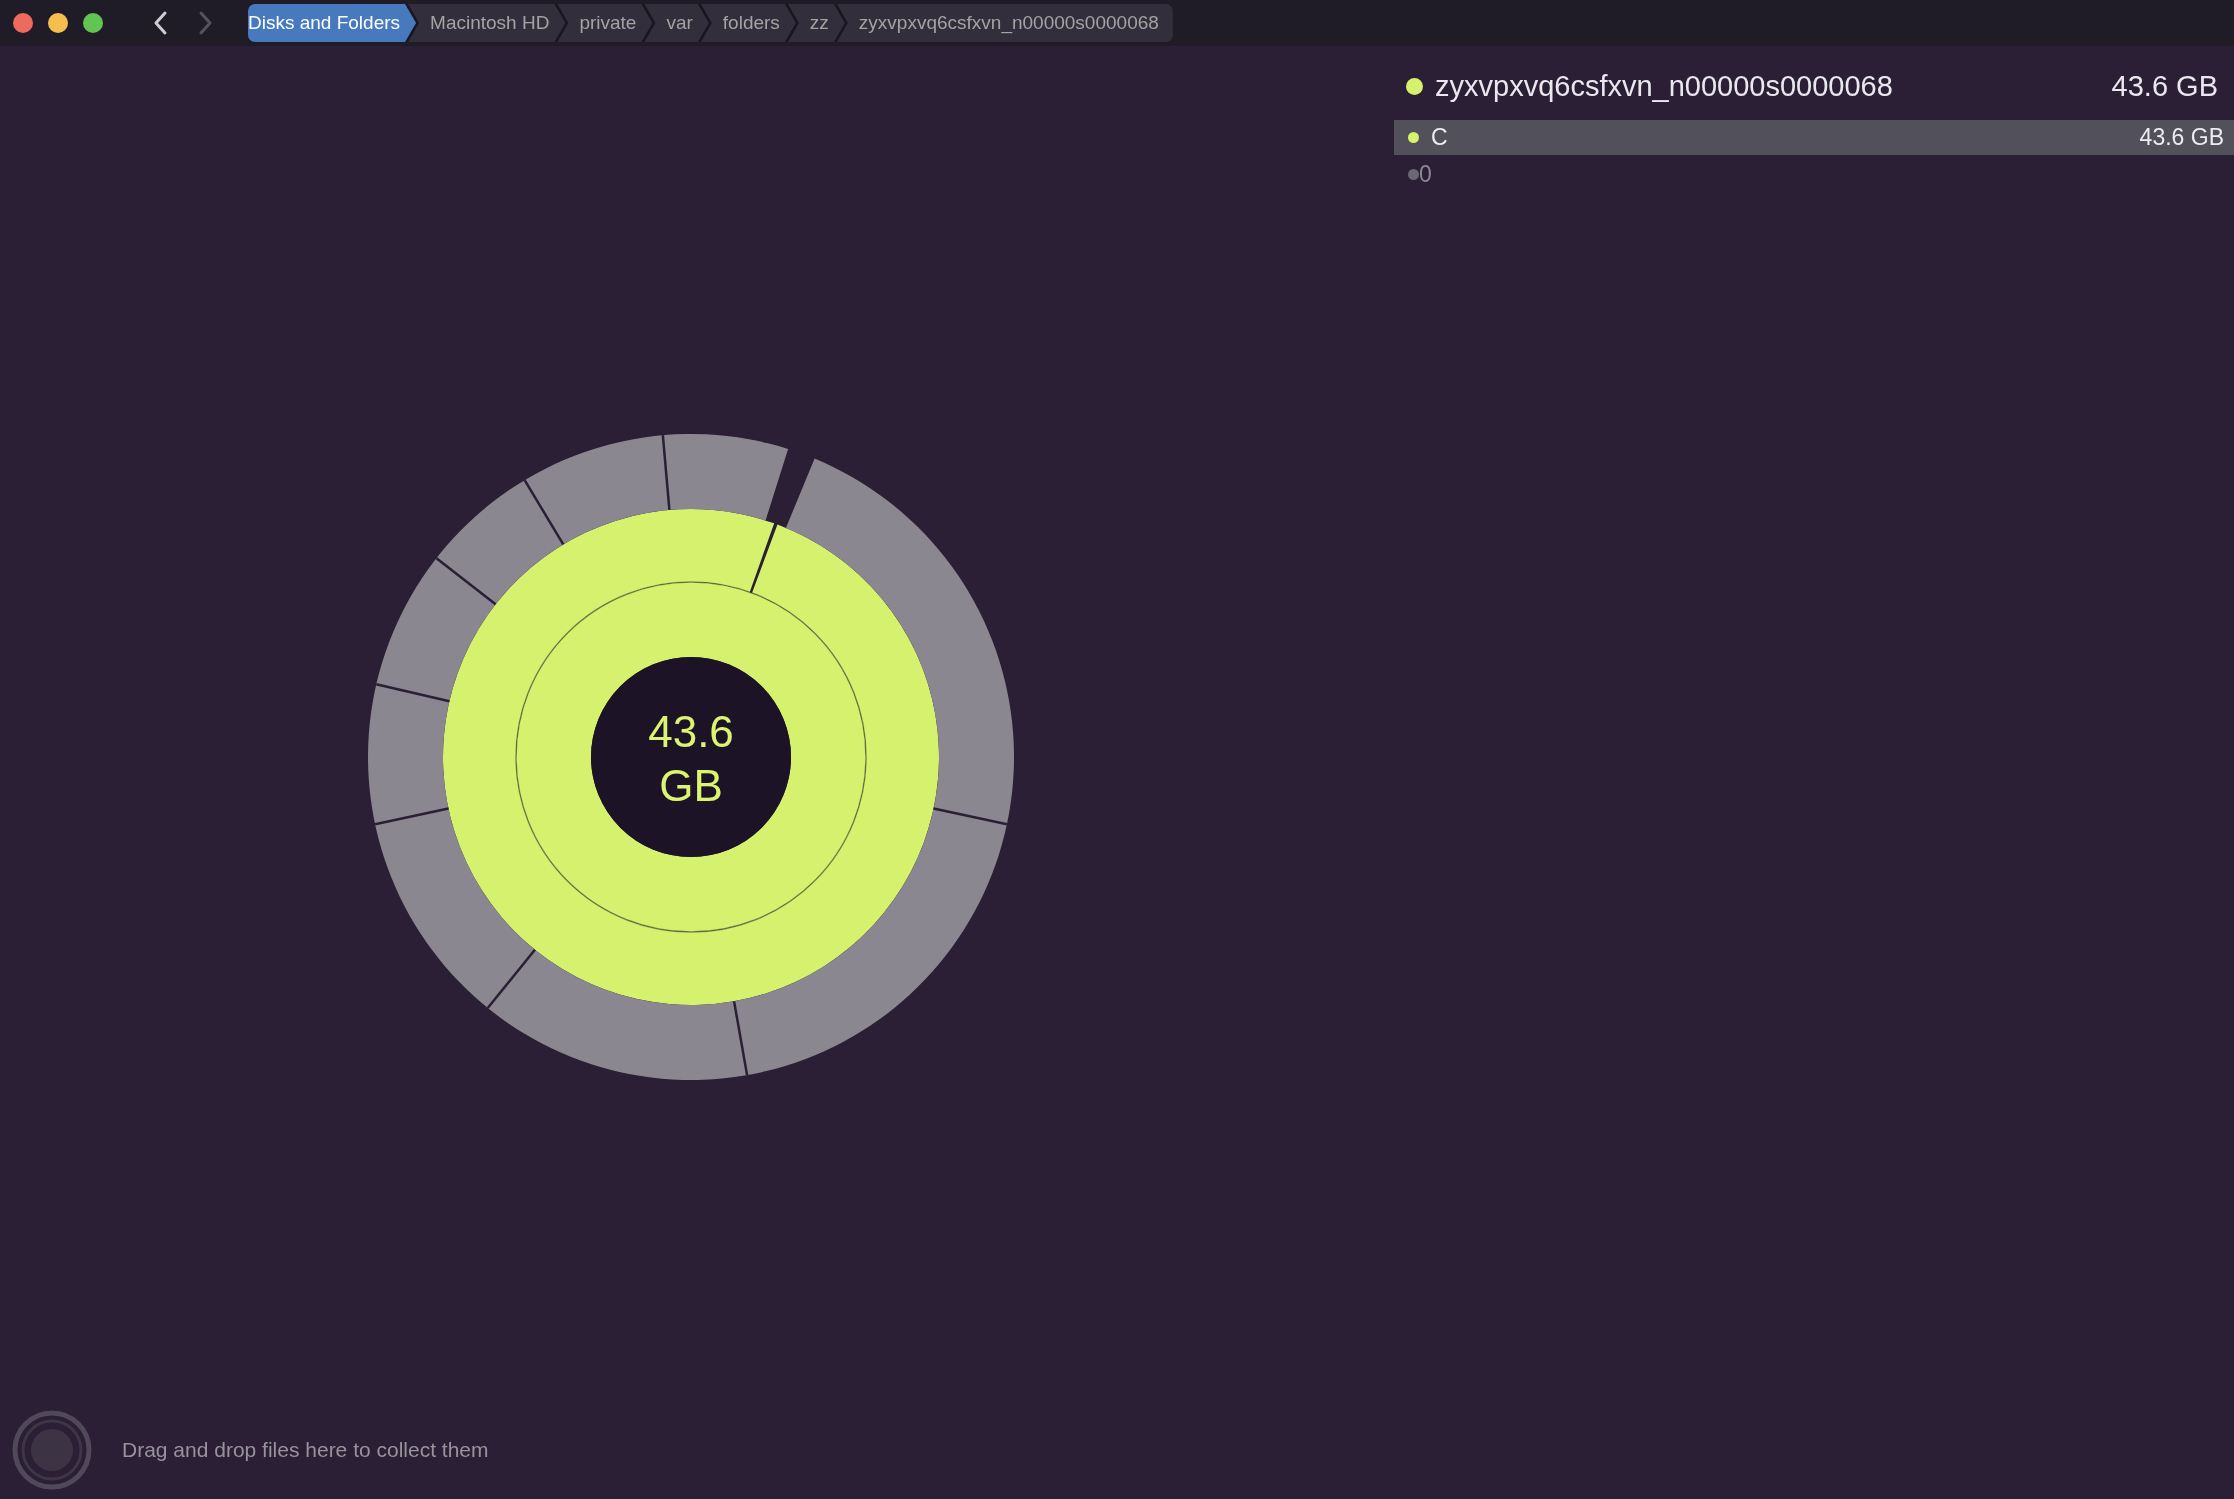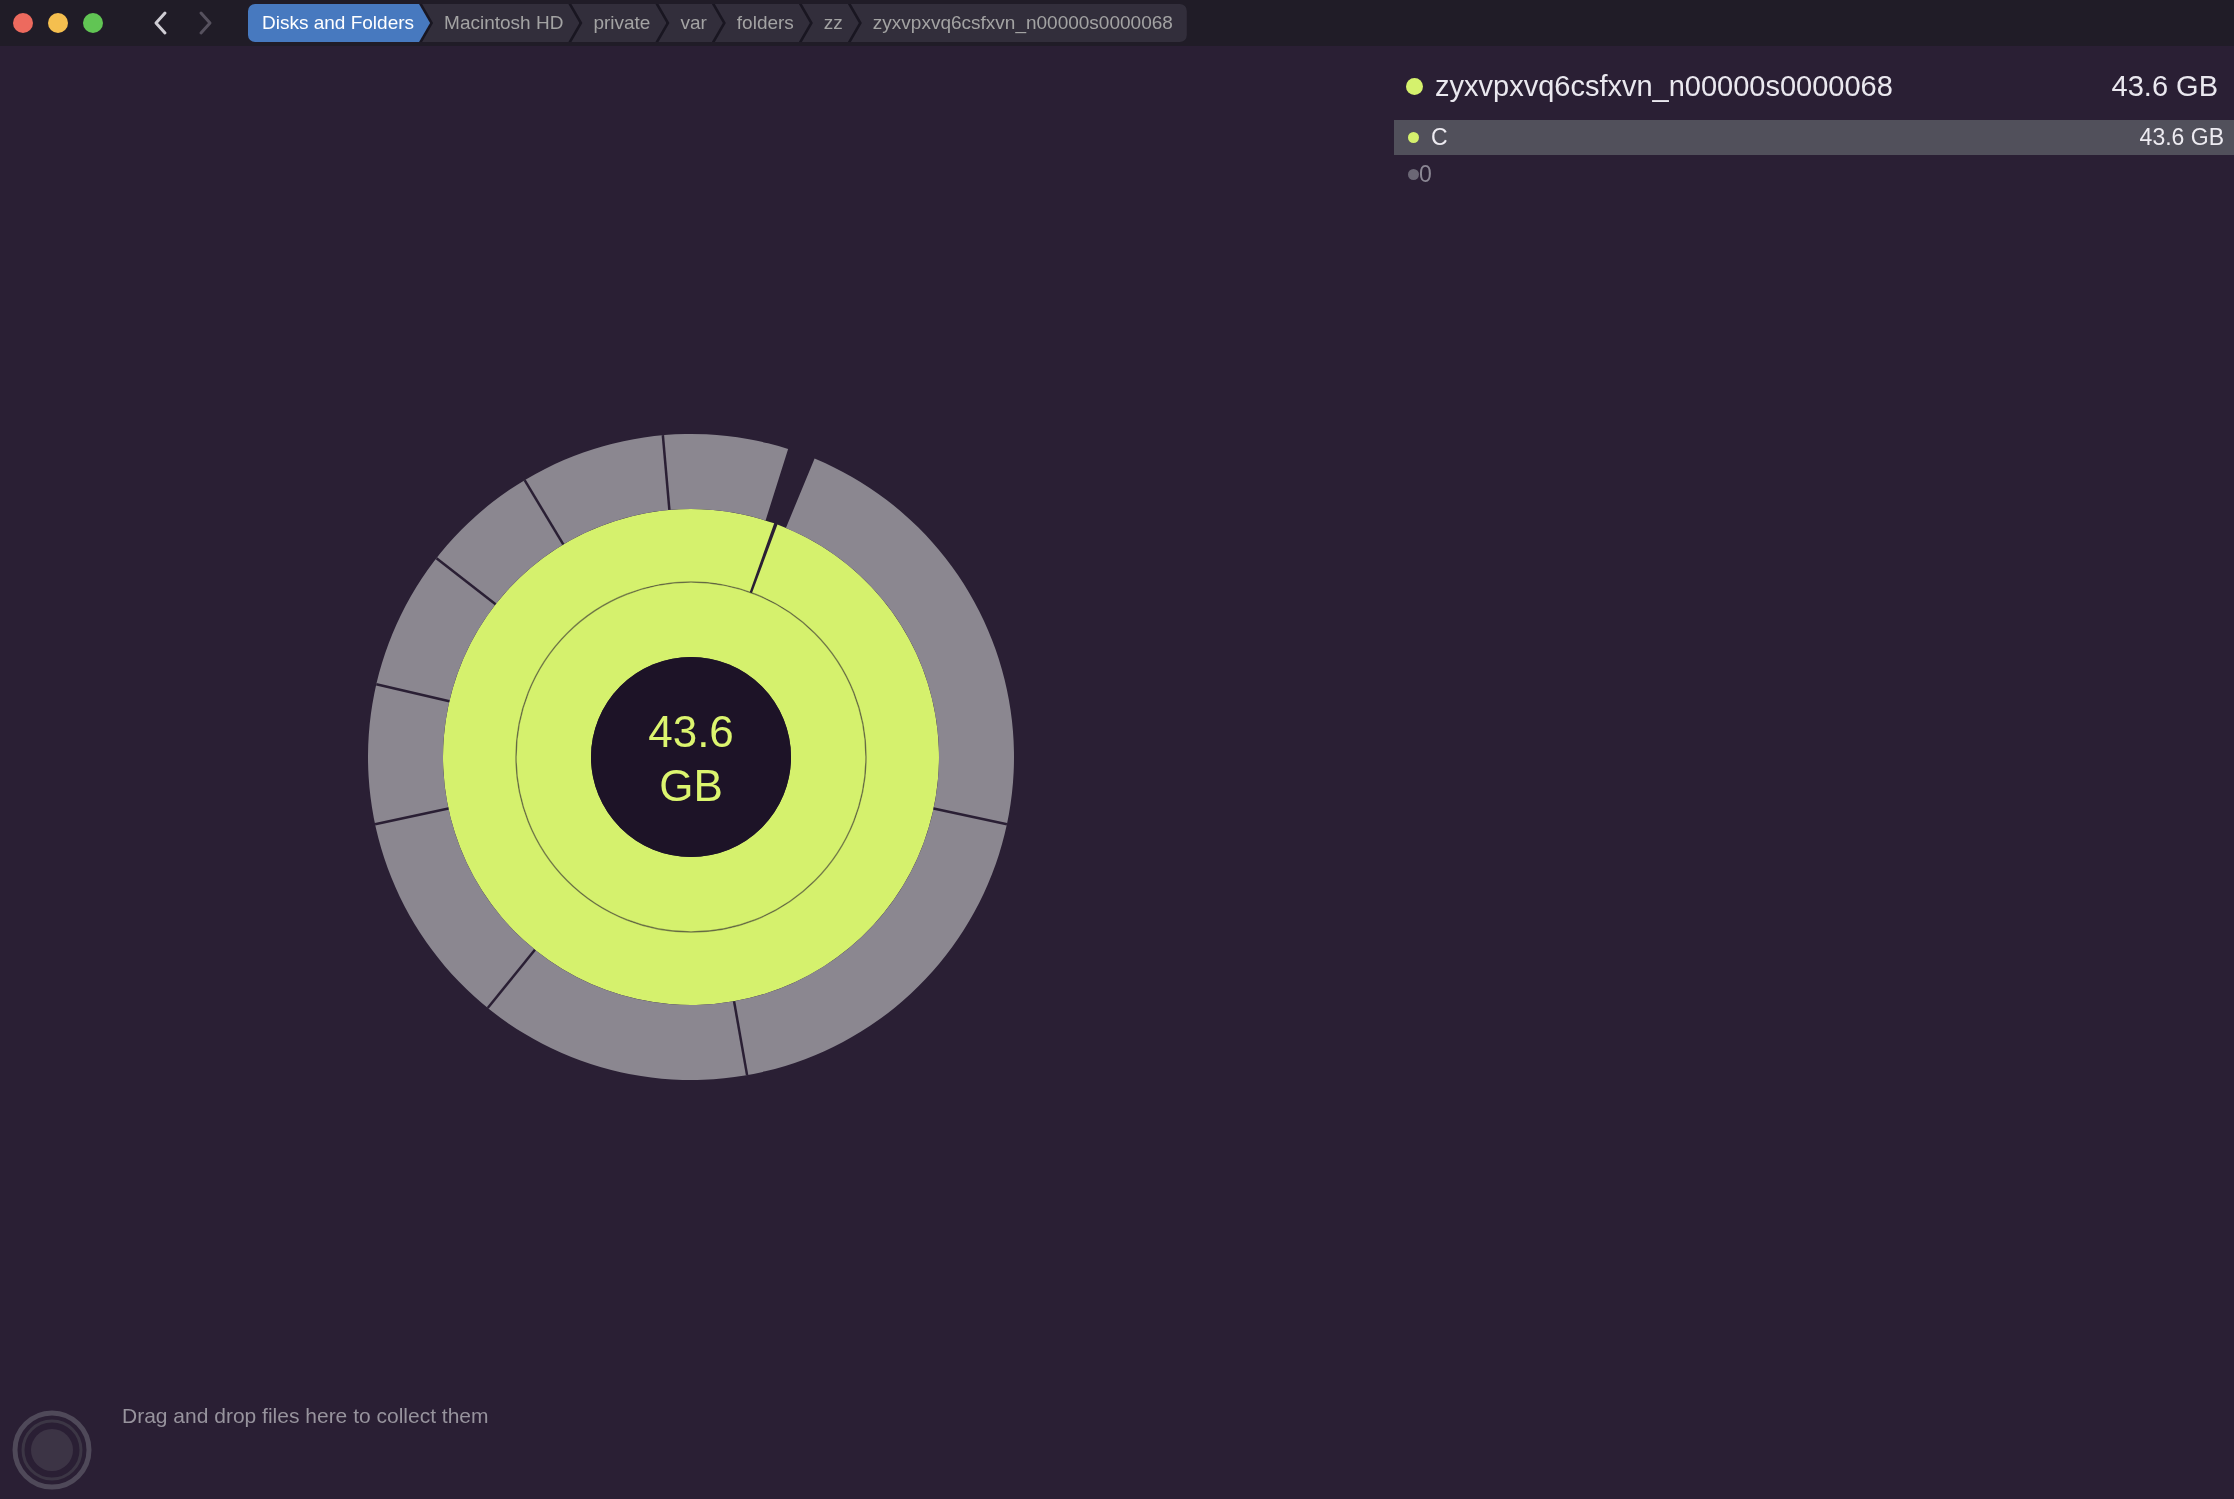--- a/index.html
+++ b/index.html
@@ -22,21 +22,21 @@
   .nav.fwd{left:196px}
 
   
   .breadcrumb{position:absolute;left:248px;top:4px;height:38px;display:flex;background:#191621;border-radius:7px;overflow:hidden}
   .crumb{
     height:38px;line-height:38px;padding:0 16px 0 22px;font-size:19px;color:#a3a3a3;
     background:#322e3b;white-space:nowrap;margin-left:-8px;
     clip-path:polygon(0 0,calc(100% - 11px) 0,100% 50%,calc(100% - 11px) 100%,0 100%,11px 50%);
   }
   .crumb:first-child{
-    margin-left:0;background:var(--breadcrumb-active,#4779bf);color:#ffffff;padding-left:14px;
+    margin-left:0;background:var(--breadcrumb-active,#4779bf);color:#ffffff;padding-left:0;
     clip-path:polygon(0 0,calc(100% - 11px) 0,100% 50%,calc(100% - 11px) 100%,0 100%);
   }
   .crumb:last-child{
     padding-right:14px;
     clip-path:polygon(0 0,100% 0,100% 100%,0 100%,11px 50%);
   }
 
   
   .sidebar{position:absolute;top:46px;right:0;width:840px}
   .sb-header{display:flex;align-items:center;height:68px;margin-top:6px;padding:0 16px 0 12px;font-size:29px;color:#eae8ef}
@@ -51,21 +51,21 @@
   .sb-row.selected .dot{background:var(--accent-green,#d5f16d)}
   .sb-row.dim{color:#8b8794;height:38px}
   .sb-row.dim .dot{background:#6b6775}
   .sb-row.dim .size{padding-right:62px}
 
   
   .chart{position:absolute;left:341px;top:407px}
   .center-val,.center-unit{fill:#dcf56f;font-size:44px;text-anchor:middle}
 
   
-  .collector{position:absolute;left:6px;top:1404px;height:92px;display:flex;}
+  .collector{position:absolute;left:6px;top:1404px;height:92px;display:flex;align-items:center}
   .hint{margin-left:24px;font-size:21px;color:#97939d}
 </style>
 </head>
 <body>
 
 <header class="titlebar">
   <div class="traffic-lights">
     <span class="tl red"></span>
     <span class="tl yellow"></span>
     <span class="tl green"></span>

